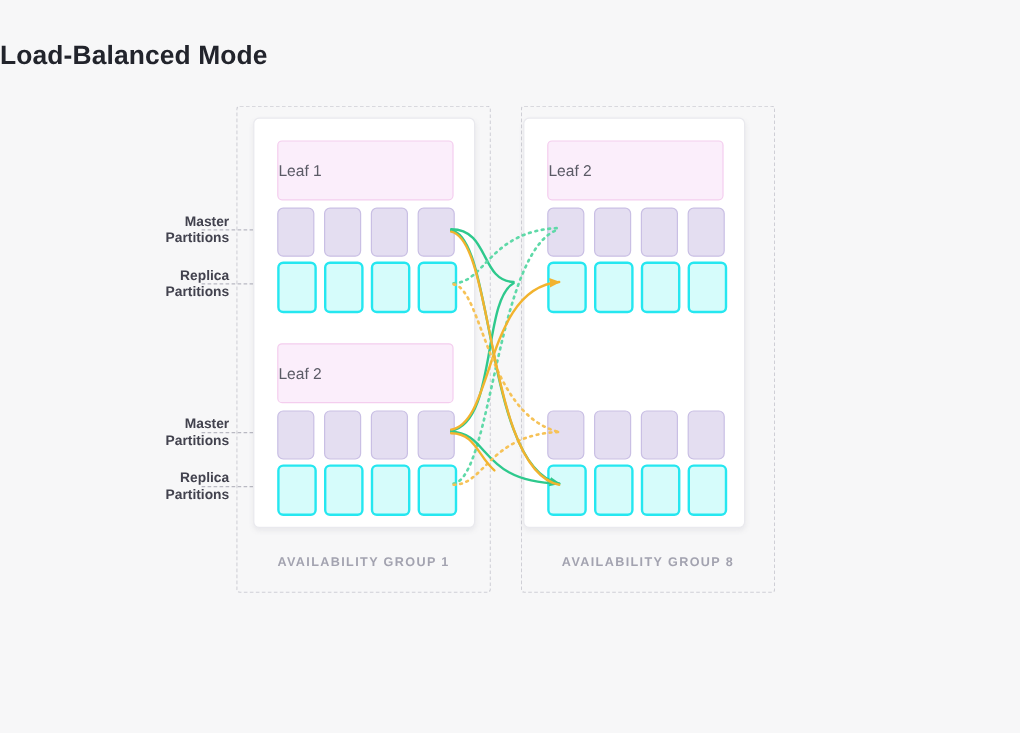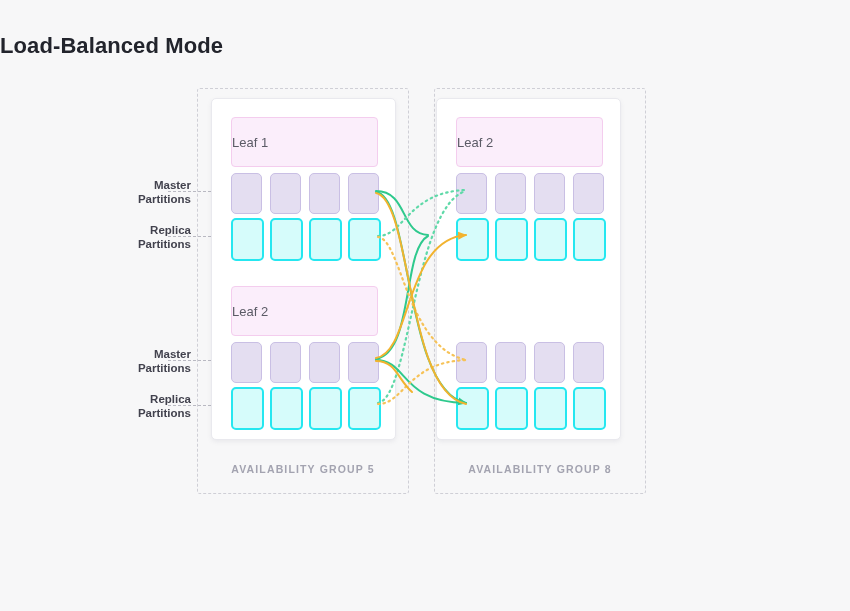--- a/index.html
+++ b/index.html
@@ -110,21 +110,21 @@
   </div>
   <div class="leader" style="left:168px;top:360px;width:63px;"></div>
 
   <div class="side-label" style="left:111px;top:393px;">
     <span>Replica</span><br>
     <span>Partitions</span>
   </div>
   <div class="leader" style="left:168px;top:405px;width:63px;"></div>
 
   <div class="ag" id="ag1">
-    <div class="ag-label">AVAILABILITY GROUP 5</div>
+    <div class="ag-label">AVAILABILITY GROUP 1</div>
   </div>
 
   <div class="card" id="card1">
 
     <div class="leaf" style="left:19px;top:18px;width:145px;height:48px;">
       <span>Leaf 1</span>
     </div>
     <div class="part master" style="left:19px;top:74px;"></div>
     <div class="part master" style="left:58px;top:74px;"></div>
     <div class="part master" style="left:97px;top:74px;"></div>

